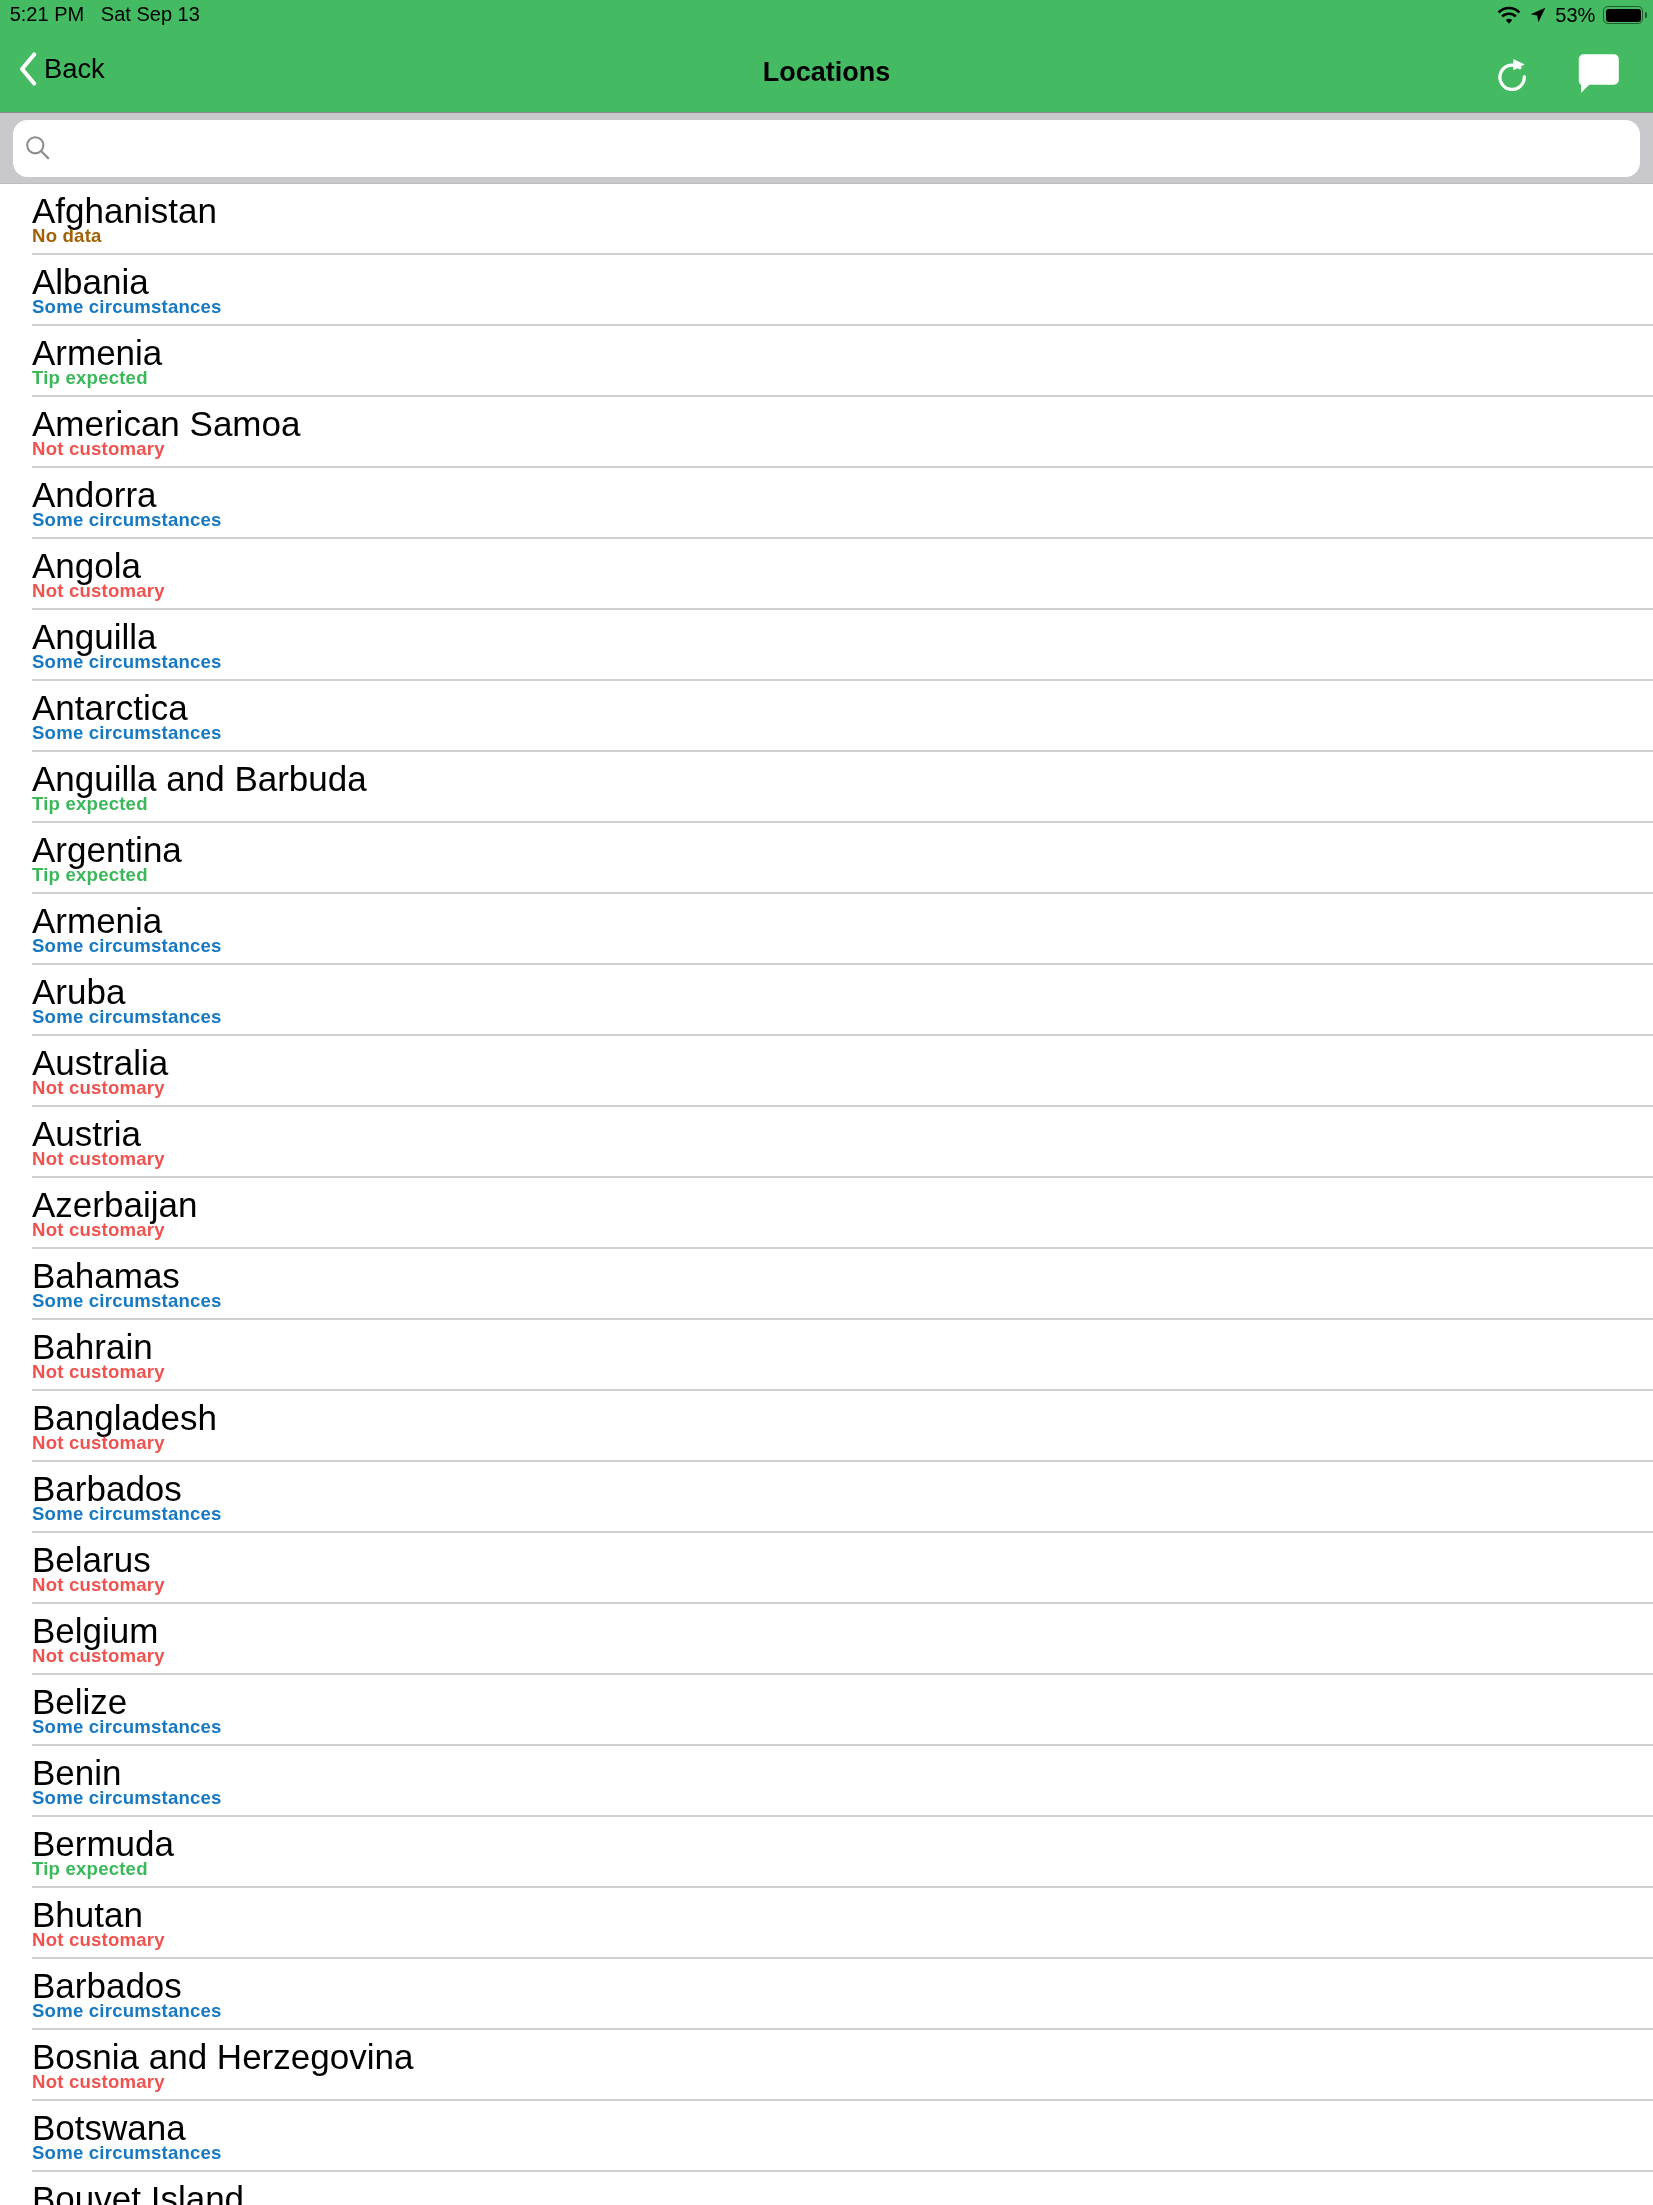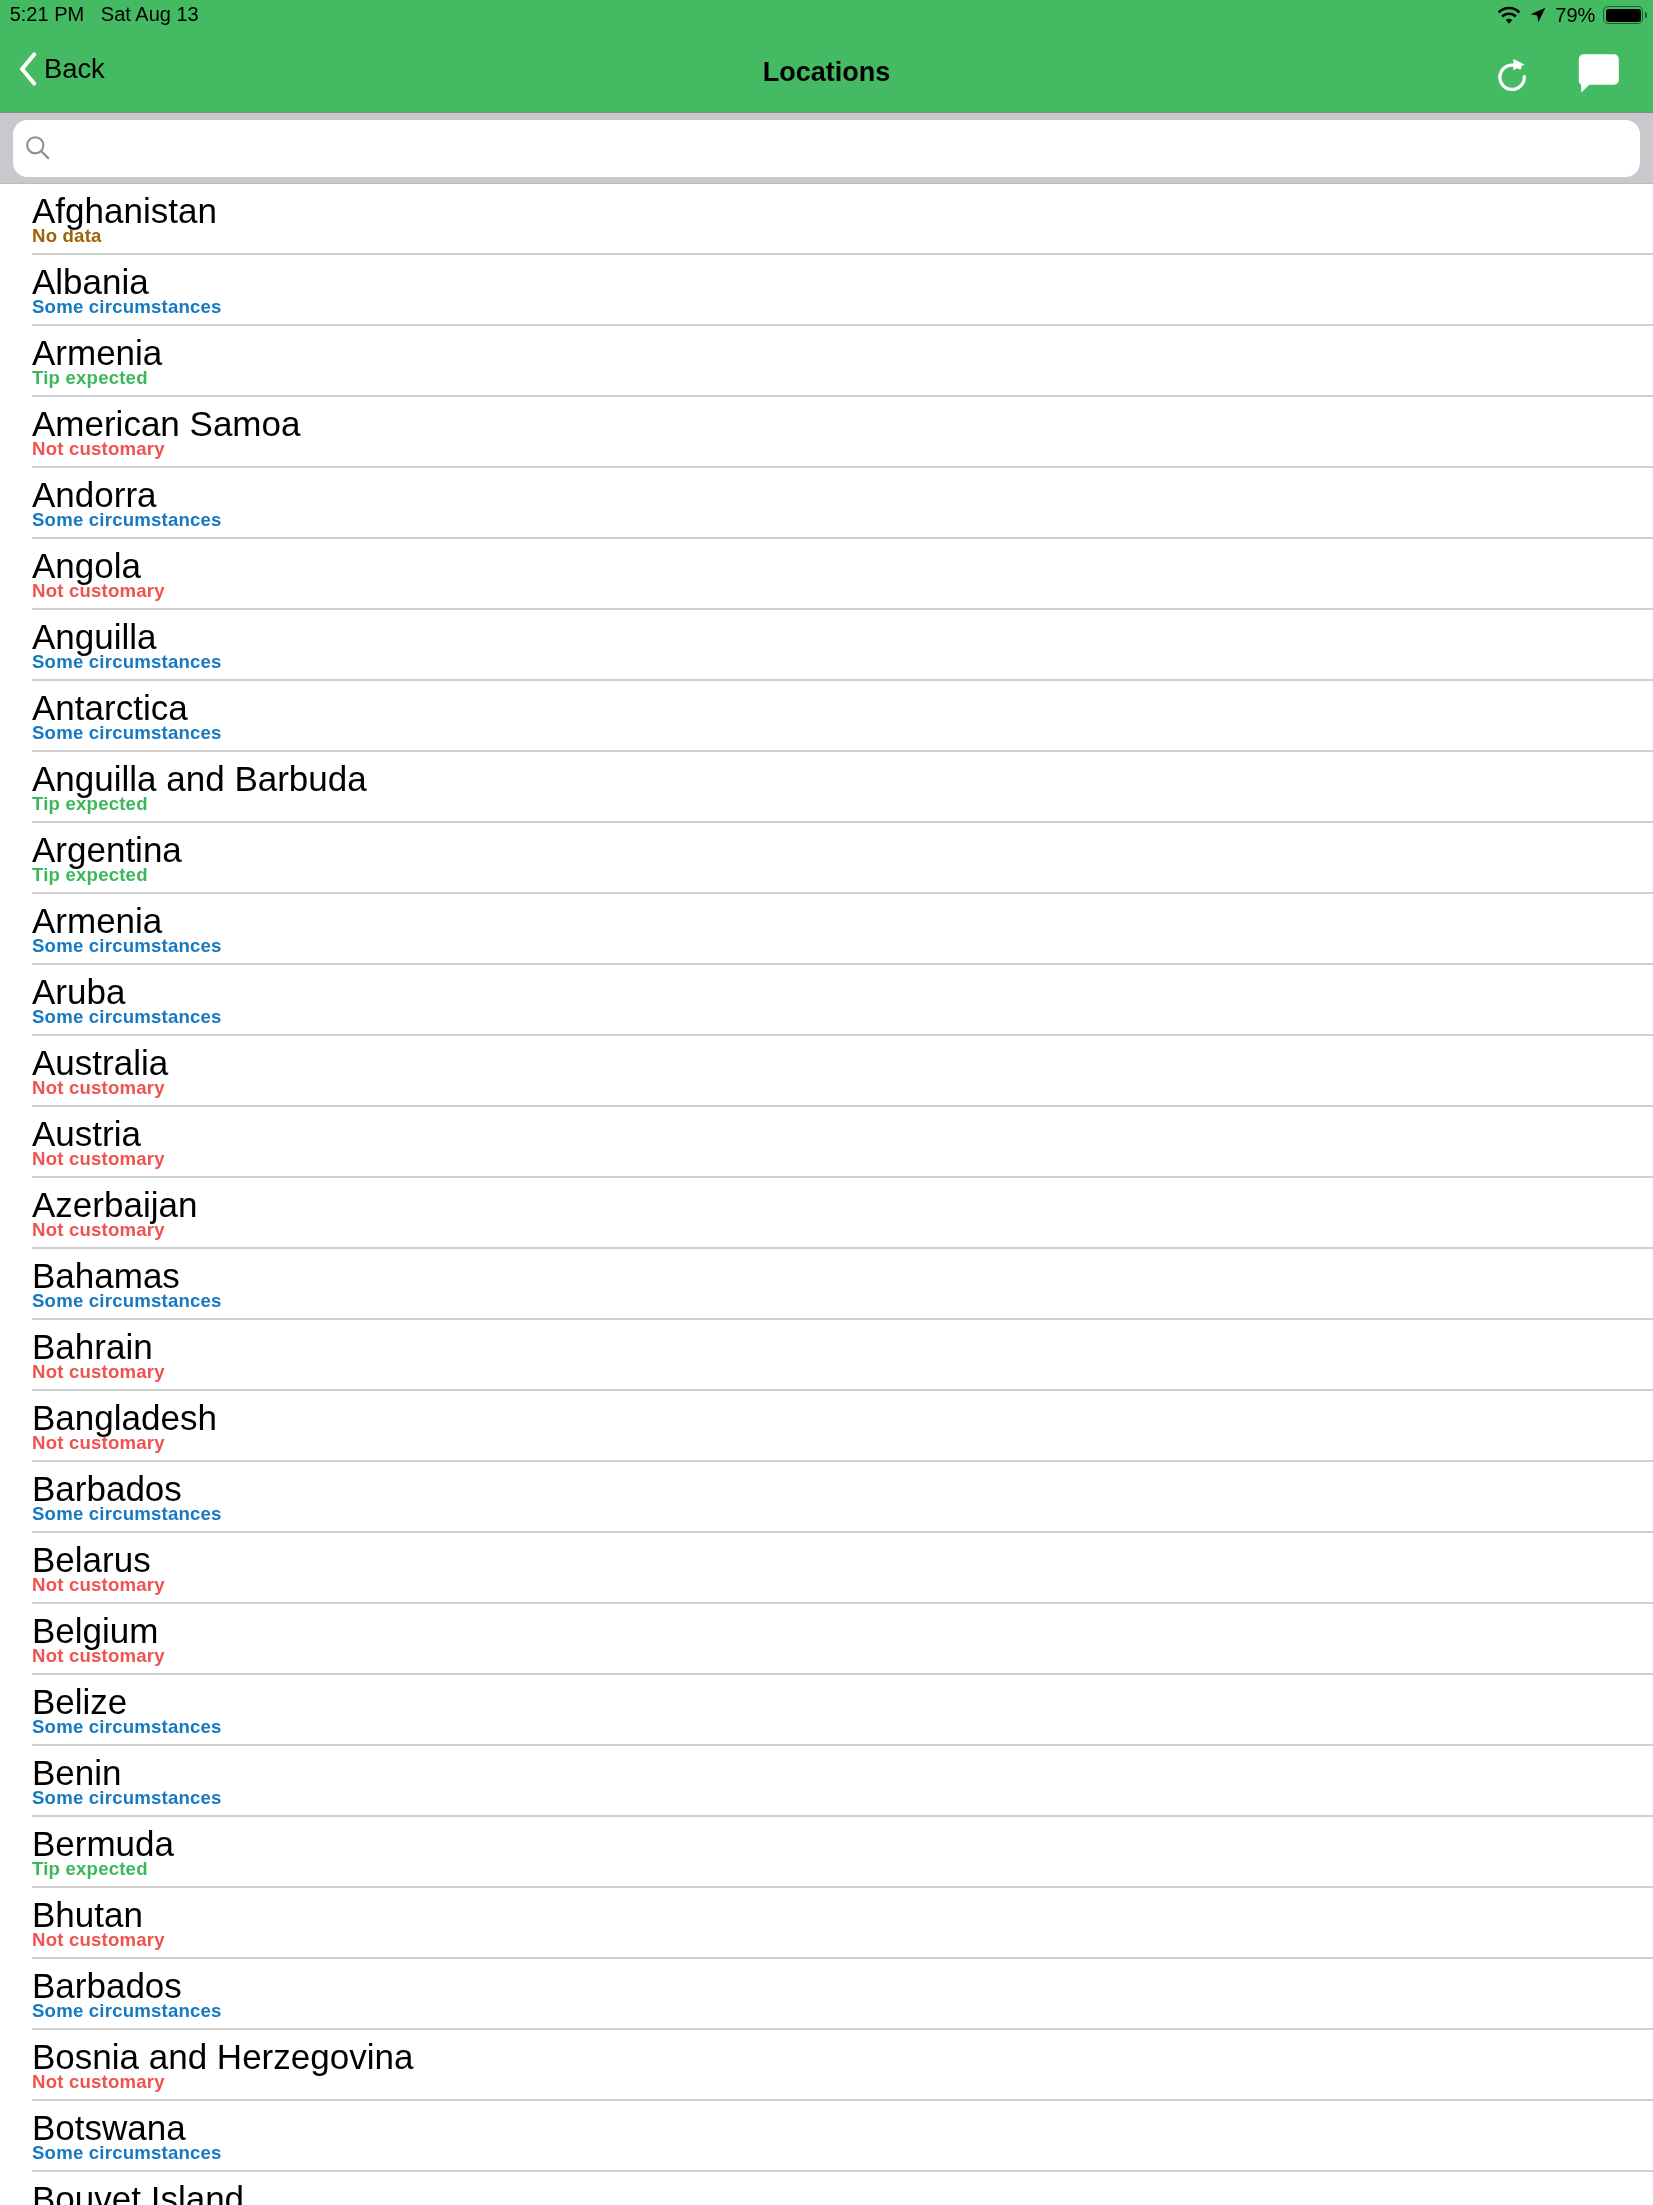--- a/index.html
+++ b/index.html
@@ -45,32 +45,32 @@
   .row-title { position:absolute; left:32px; top:6.5px; font-size:35px; color:#000; white-space:nowrap; }
   .row-sub { position:absolute; left:32px; top:41px; font-size:18.6px; font-weight:bold; white-space:nowrap; letter-spacing:0.2px; }
   .row-sep { position:absolute; left:32px; right:0; bottom:0; height:1.6px; background:#cfcfcf; }
 </style>
 </head>
 <body>
 
 <div class="navbar">
   <div class="status-bar">
     <span class="status-time">
-      <span>5:21 PM</span>&nbsp;&nbsp;&nbsp;<span>Sat Aug 13</span>
+      <span>5:21 PM</span>&nbsp;&nbsp;&nbsp;<span>Sat Sep 13</span>
     </span>
     <div class="status-right">
       <svg width="24" height="19.4" viewBox="0 0 30 24">
         <path d="M15 22 L11 17.5 A6 6 0 0 1 19 17.5 Z" fill="#000"></path>
         <path d="M6.5 13 A12 12 0 0 1 23.5 13" stroke="#000" stroke-width="3.2" fill="none"></path>
         <path d="M2 8 A18 18 0 0 1 28 8" stroke="#000" stroke-width="3.2" fill="none"></path>
       </svg>
       <svg width="18" height="18" viewBox="0 0 22 22">
         <path d="M20 2 L2 10 L10 11.5 L11.5 20 Z" fill="#000"></path>
       </svg>
-      <span>79%</span>
+      <span>53%</span>
       <div class="battery">
         <div class="battery-fill"></div>
           <div class="battery-cap"></div>
       </div>
     </div>
   </div>
 
   <div class="back-button">
     <svg width="19.4" height="34" viewBox="0 0 24 42">
       <path d="M20 3 L5 21 L20 39" stroke="#fff" stroke-width="5" fill="none" stroke-linecap="round" stroke-linejoin="round"></path>

